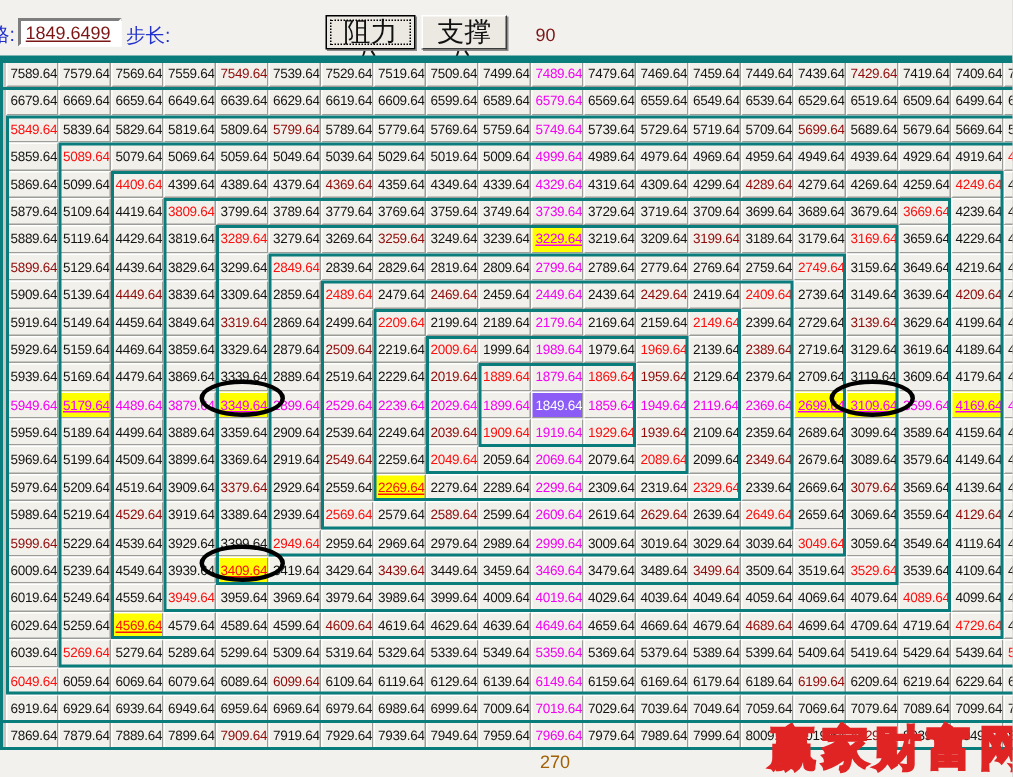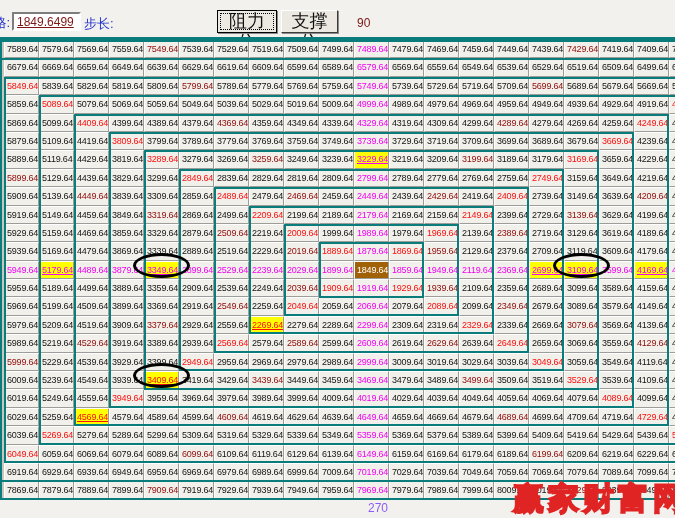--- a/index.html
+++ b/index.html
@@ -44,26 +44,26 @@
   .cell{
     background:#f1f0ea;overflow:hidden;white-space:nowrap;
     border-top:1px solid #ffffff;border-left:1px solid #ffffff;
     border-right:1px solid #9c9c98;border-bottom:1px solid #9c9c98;
     font-size:9px;line-height:16.5px;padding-left:2px;letter-spacing:-0.2px;
     color:#141414;box-sizing:border-box;
   }
   .t-m{color:#f400f4;}
   .t-r{color:#fb0f0f;}
   .t-d{color:#8f0b0b;}
-  .t-c{background:#a16207;color:#ffffff;}
+  .t-c{background:#8b5cf6;color:#ffffff;}
   .yellow{background:#ffff00;text-decoration:underline;}
   .ring{position:absolute;border:2px solid #0b7c7c;pointer-events:none;box-sizing:border-box;}
   .ellipse{position:absolute;border:3px solid #000;border-radius:50%;pointer-events:none;box-sizing:border-box;}
   
-  .angle-270{position:absolute;left:352px;top:501px;width:36px;text-align:right;color:#8b5cf6;font-size:12px;}
+  .angle-270{position:absolute;left:352px;top:501px;width:36px;text-align:center;color:#a16207;font-size:12px;}
   .watermark{position:absolute;left:513px;top:478px;width:165px;
     font-size:31px;font-weight:bold;letter-spacing:4px;white-space:nowrap;
     color:rgba(224,40,40,0.28);-webkit-text-stroke:2px #e02424;pointer-events:none;}
 </style>
 </head>
 <body>
 
 <div id="toolbar">
   <div class="price-label-clip">
       <span>格:</span>

